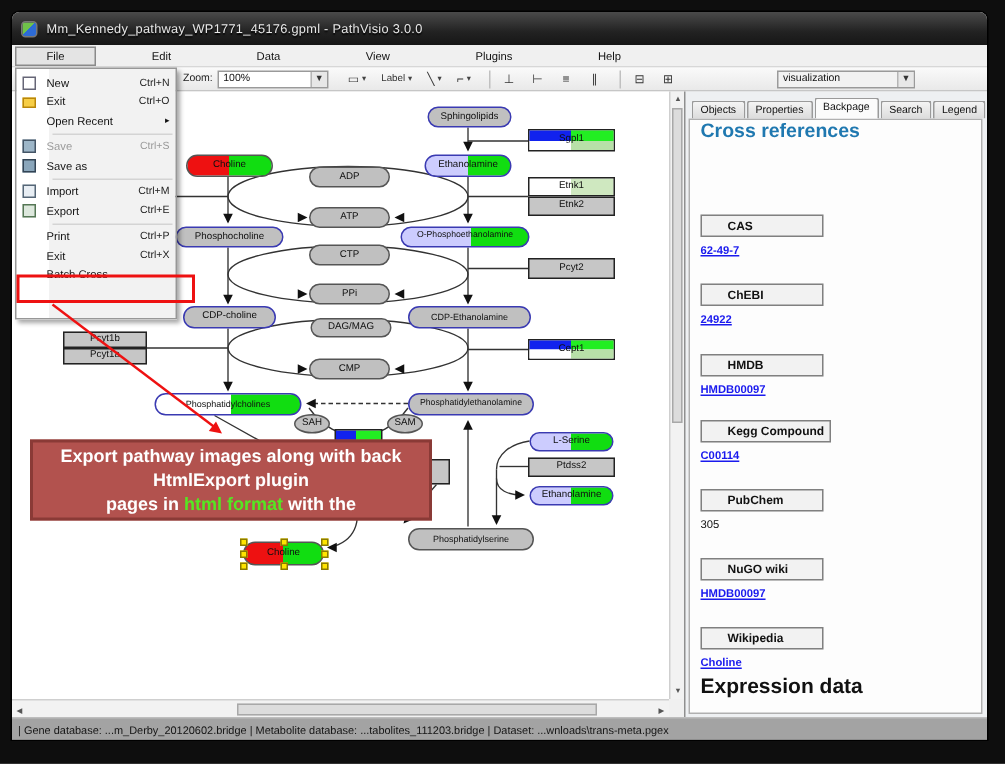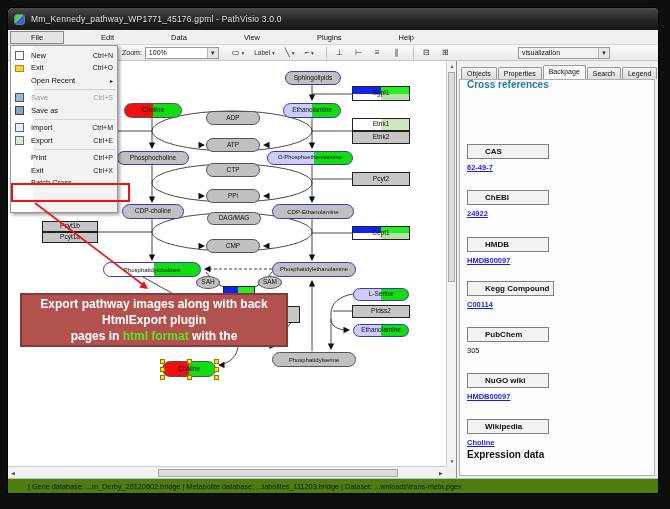--- a/index.html
+++ b/index.html
@@ -40,30 +40,30 @@
   .scroll-v{position:absolute;left:446px;top:61px;width:10px;height:405px;background:#f2f2f2;border-left:1px solid #cfcfcf;}
   .scroll-h{position:absolute;left:8px;top:466px;width:438px;height:12px;background:#f2f2f2;border-top:1px solid #cfcfcf;}
   .sb-arrow{position:absolute;font-size:5px;color:#555;width:10px;height:10px;display:flex;align-items:center;justify-content:center;}
   .sb-thumb{position:absolute;background:#dcdcdc;border:1px solid #a8a8a8;}
   
   .sidebar{position:absolute;left:456px;top:61px;width:202px;height:417px;background:#eef0f2;border-left:1px solid #8f8f8f;}
   .tabs{position:absolute;left:4px;top:2px;height:16px;display:flex;align-items:flex-end;}
   .tab{font-size:7px;color:#111;padding:2px 5px;border:1px solid #9a9a9a;border-bottom:none;background:linear-gradient(#f4f4f4,#dcdcdc);margin-right:1px;border-radius:2px 2px 0 0;}
   .tab.active{background:#fbfbfb;padding-bottom:4px;}
   .side-content{position:absolute;left:2px;top:18px;width:196px;height:397px;background:#fdfdfd;border:1px solid #b0b0b0;}
-  .crossref-heading{position:absolute;left:10px;top:18px;font-size:10px;font-weight:bold;color:#1f78b0;}
+  .crossref-heading{position:absolute;left:10px;top:18px;font-size:13px;font-weight:bold;color:#1f78b0;}
   .sections{position:absolute;left:10px;top:79px;width:180px;}
   .section{position:absolute;left:0;}
   .sec-box{display:inline-block;min-width:82px;background:#f2f2f2;border:1px solid #808080;font-size:8px;font-weight:bold;color:#111;padding:2px 4px 2px 17px;}
   .sec-val{display:block;margin-top:4px;font-size:7.5px;}
   .sec-val.link{color:#1a1aee;font-weight:bold;text-decoration:underline;}
   .sec-val.plain{color:#111;}
-  .expr-heading{position:absolute;left:0;font-size:10px;font-weight:bold;color:#111;}
-  
-  .statusbar{position:absolute;left:8px;top:478px;width:650px;height:15px;background:#4d7c0f;border-top:1px solid #bdbdbd;display:flex;align-items:center;padding-left:20px;}
+  .expr-heading{position:absolute;left:0;font-size:14px;font-weight:bold;color:#111;}
+  
+  .statusbar{position:absolute;left:8px;top:478px;width:650px;height:15px;background:#a3a3a3;border-top:1px solid #bdbdbd;display:flex;align-items:center;padding-left:4px;}
   .status-text{font-size:7.3px;color:#151515;white-space:nowrap;}
   
   .filemenu{position:absolute;left:10px;top:45px;width:108px;height:168px;background:linear-gradient(90deg,#ffffff 0 22px,#f2f2f2 22px);border:1px solid #979797;box-shadow:2px 2px 3px rgba(0,0,0,.35);z-index:20;padding-top:3px;}
   .menu-item{height:12.5px;display:flex;align-items:center;padding:0 4px 0 4px;font-size:7.5px;color:#111;}
   .menu-item .mi{width:9px;height:9px;margin-right:7px;flex:none;}
   .menu-item .mlabel{white-space:nowrap;}
   .menu-item .mshort{margin-left:auto;font-size:7px;color:#222;}
   .menu-item .msub{margin-left:auto;font-size:6px;color:#111;}
   .menu-item.disabled .mlabel,.menu-item.disabled .mshort{color:#9a9a9a;}
   .menu-sep{height:1px;background:#d4d4d4;margin:2px 2px 2px 24px;}

